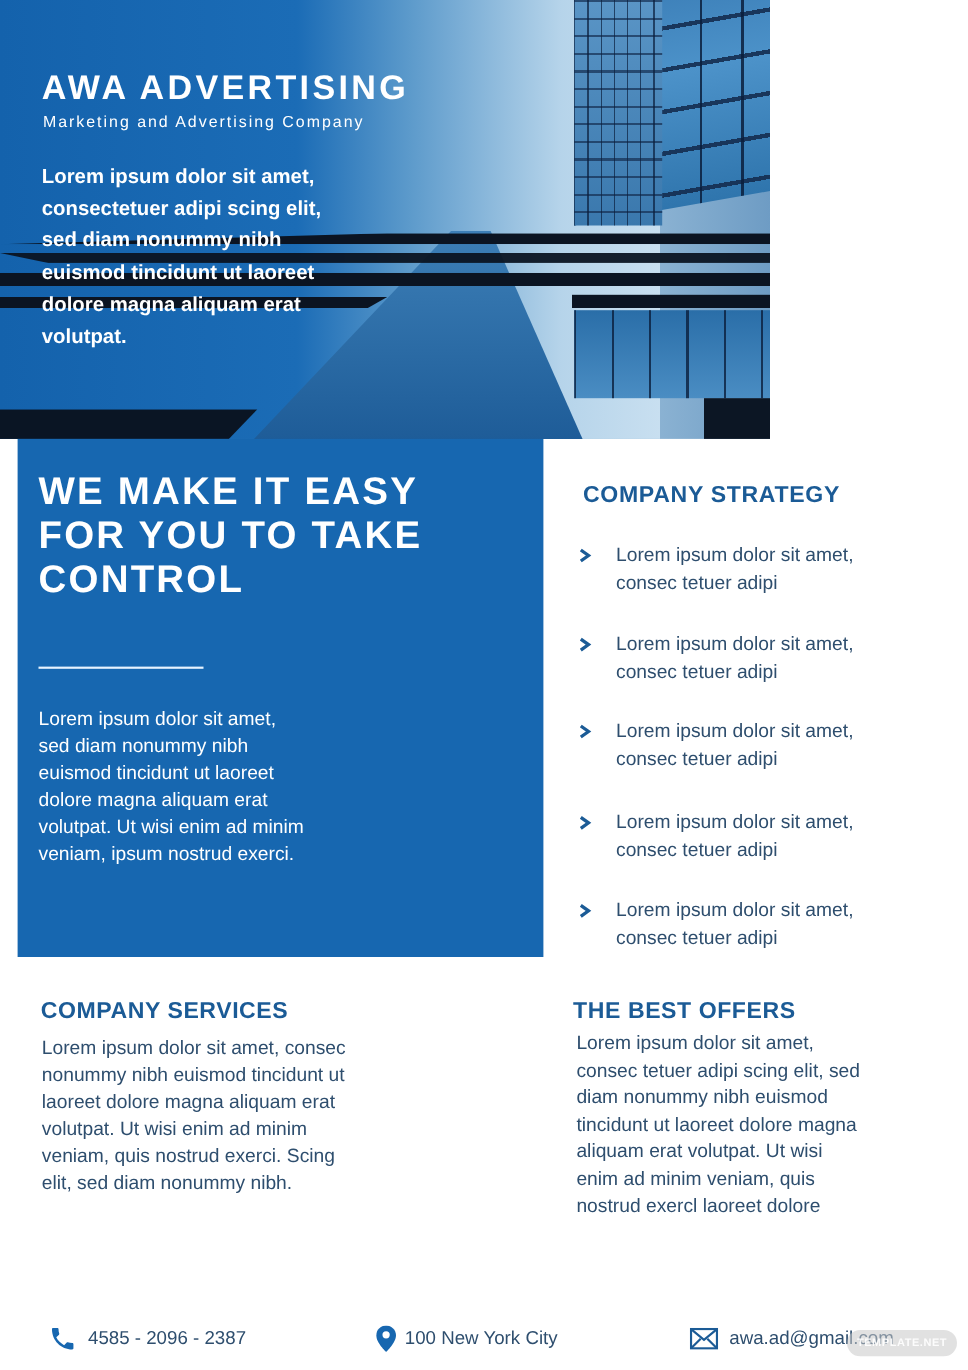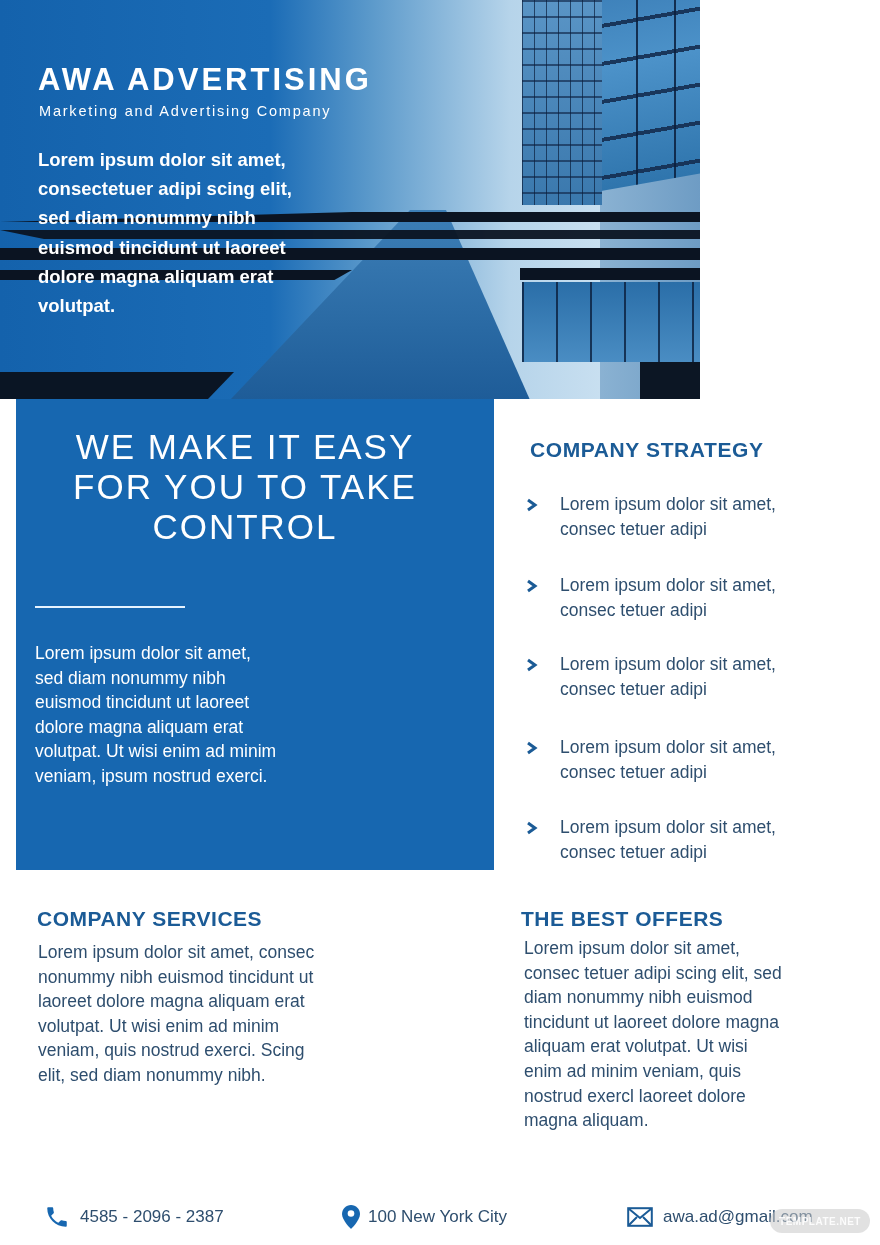--- a/index.html
+++ b/index.html
@@ -73,21 +73,21 @@
   }
   .hero-text .ln { display: block; white-space: nowrap; }
 
   
   .promo-box {
     position: absolute; left: 16px; top: 399px; width: 478px; height: 471px;
     background: #1767b0;
   }
   .promo-heading {
     position: absolute; left: 19px; top: 28px; width: 420px;
-    color: #ffffff; font-weight: normal; font-size: 35px; line-height: 40px; letter-spacing: 2px; text-align: center;
+    color: #ffffff; font-weight: bold; font-size: 35px; line-height: 40px; letter-spacing: 2px;
   }
   .promo-heading .ln { display: block; white-space: nowrap; }
   .promo-divider {
     position: absolute; left: 19px; top: 207px; width: 150px; height: 2px; background: #e6f3ff;
   }
   .promo-body {
     position: absolute; left: 19px; top: 242px; width: 320px;
     color: #ffffff; font-size: 17.5px; line-height: 24.5px;
   }
   .promo-body .ln { display: block; white-space: nowrap; }
@@ -235,21 +235,20 @@
 
 <div class="section-title" style="left:521px; top:906px;">THE BEST OFFERS</div>
 <div class="section-body" style="left:524px; top:936px;">
   <span class="ln">Lorem ipsum dolor sit amet,</span>
   <span class="ln">consec tetuer adipi scing elit, sed</span>
   <span class="ln">diam nonummy nibh euismod</span>
   <span class="ln">tincidunt ut laoreet dolore magna</span>
   <span class="ln">aliquam erat volutpat. Ut wisi</span>
   <span class="ln">enim ad minim veniam, quis</span>
   <span class="ln">nostrud exercl laoreet dolore</span>
-  <span class="ln">magna aliquam.</span>
 </div>
 
 <div class="contact" style="left:44px;">
   <span class="contact-icon">
     <svg width="26" height="26" viewBox="0 0 24 24">
         <path d="M6.6 10.8c1.4 2.8 3.8 5.1 6.6 6.6l2.2-2.2c.3-.3.7-.4 1-.2 1.1.4 2.3.6 3.6.6.6 0 1 .4 1 1V20c0 .6-.4 1-1 1C10.6 21 3 13.4 3 4c0-.6.4-1 1-1h3.5c.6 0 1 .4 1 1 0 1.3.2 2.5.6 3.6.1.3 0 .7-.2 1L6.6 10.8z" fill="#1767b0"></path>
       </svg>
   </span>
   <span class="contact-text">4585 - 2096 - 2387</span>
 </div>

